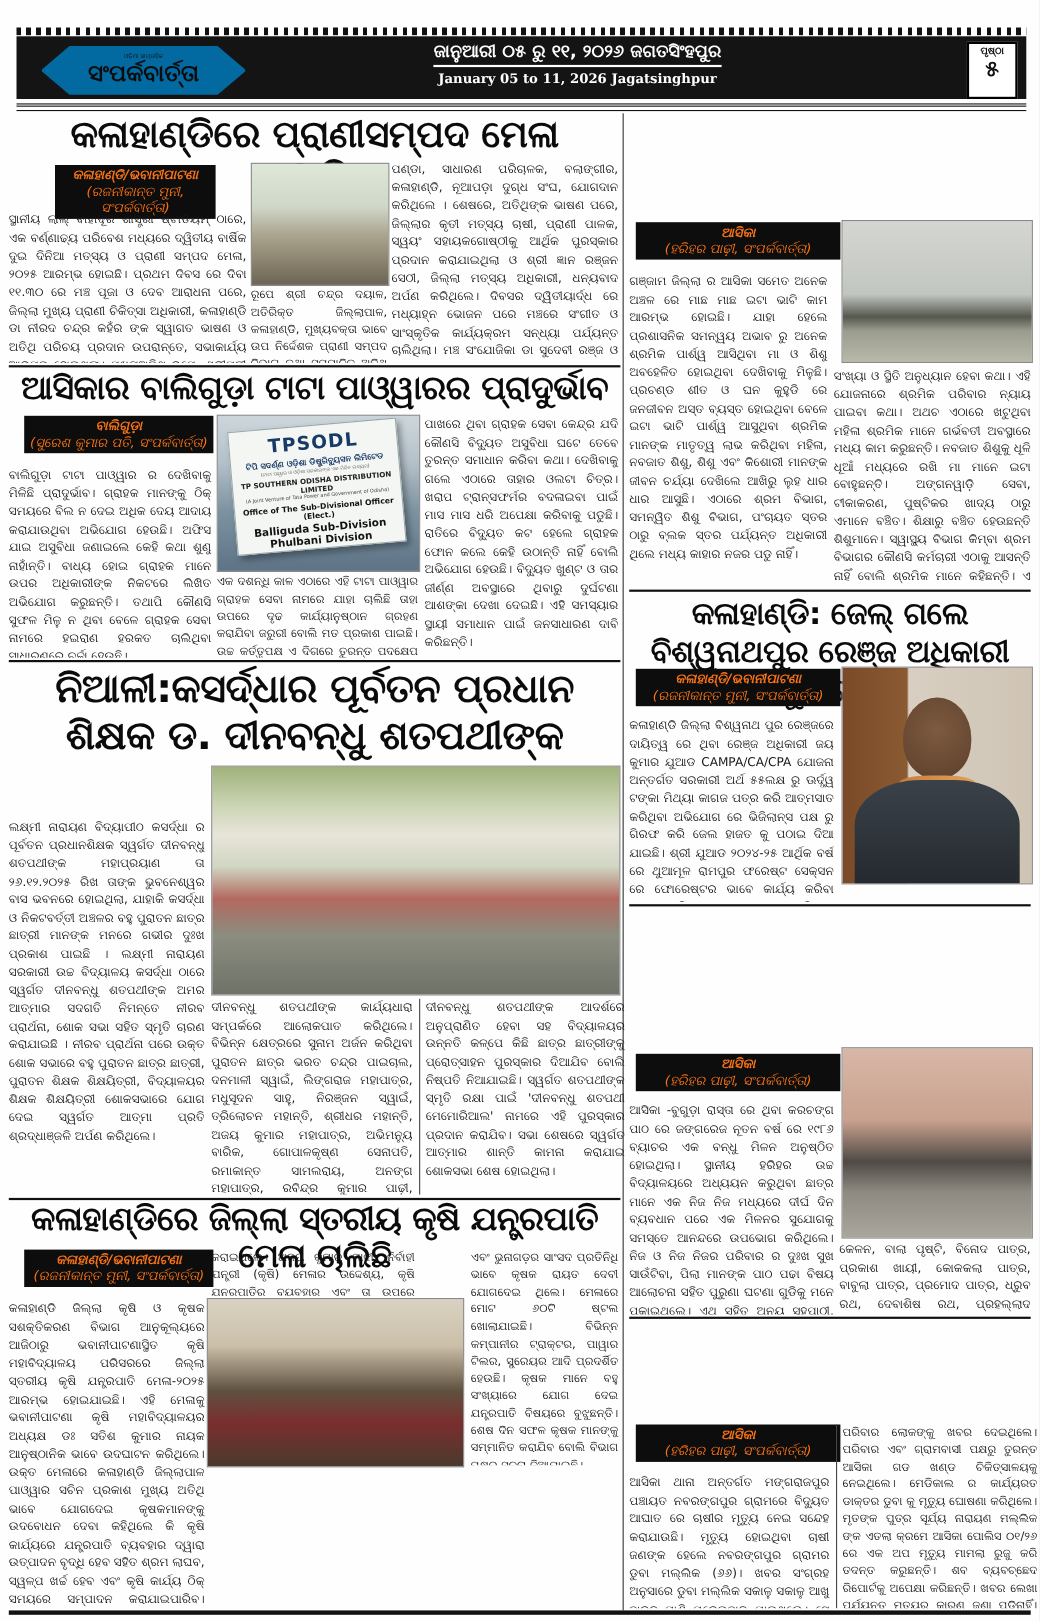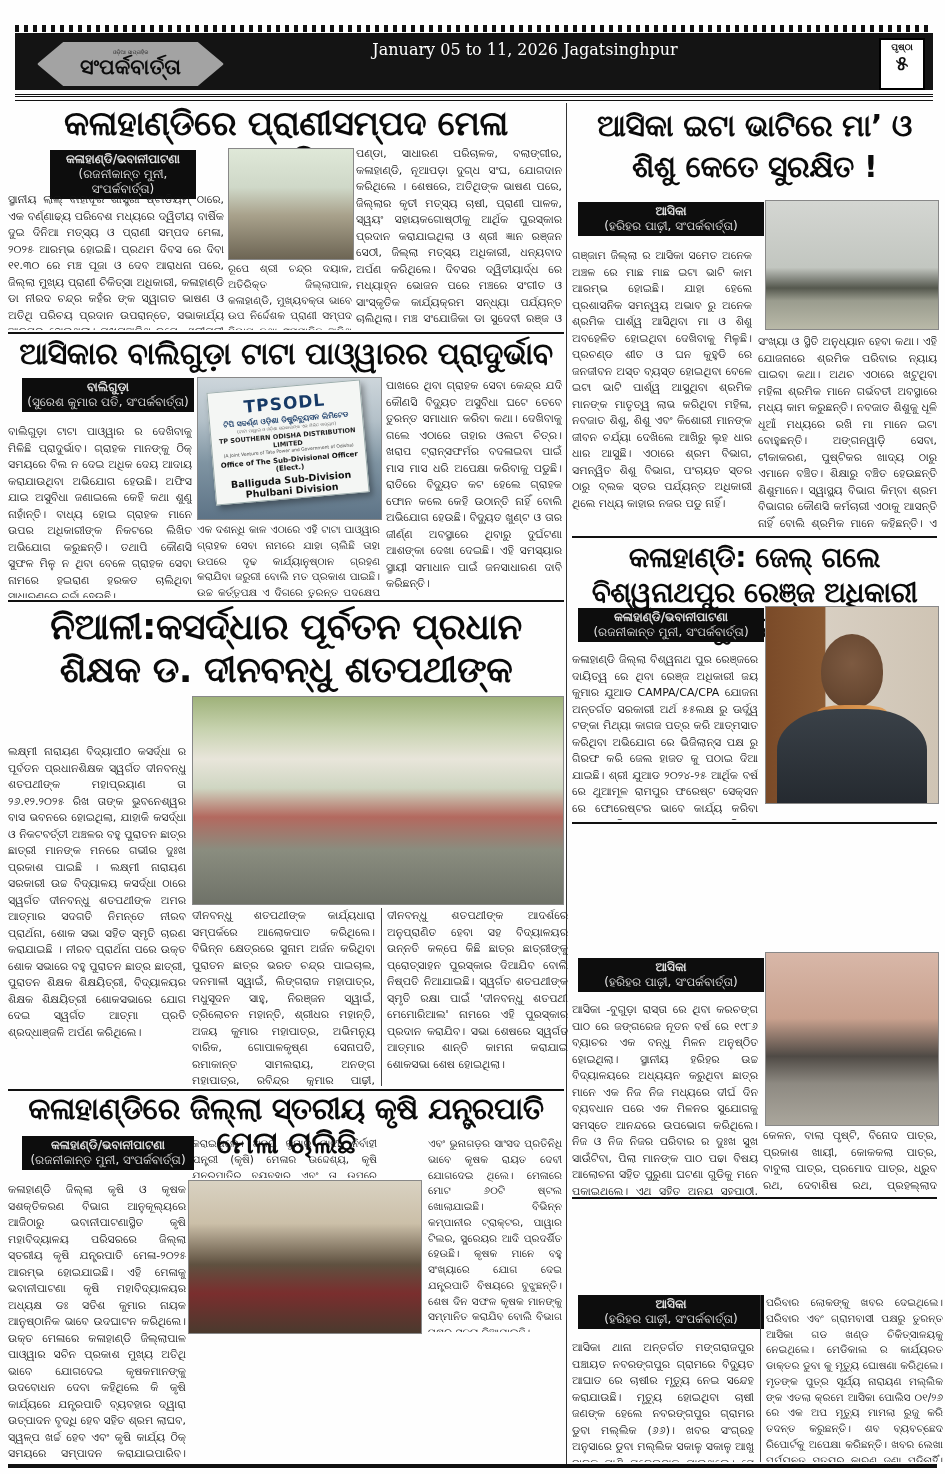--- a/index.html
+++ b/index.html
@@ -2,36 +2,36 @@
 <html><head>
 <meta charset="utf-8">
 <style>
   html,body{margin:0;padding:0;background:#e9e9e9;}
   .page{position:relative;width:945px;height:1474px;background:#fefefe;
         font-family:"DejaVu Sans",sans-serif;color:#111;overflow:hidden;}
   .abs{position:absolute;}
   
   .dotline{height:7px;background:repeating-linear-gradient(90deg,#111 0 4px,transparent 4px 9px);}
   .masthead{background:#141414;display:flex;align-items:center;}
-  .logo-diamond{position:absolute;left:22px;top:7px;width:185px;height:46px;background:#a3a3a3;
+  .logo-diamond{position:absolute;left:22px;top:7px;width:185px;height:46px;background:#0369a1;
       clip-path:polygon(0 50%,14% 4%,86% 4%,100% 50%,86% 96%,14% 96%);
       display:flex;flex-direction:column;align-items:center;justify-content:center;border:1px solid #000;}
   .logo-top{font-size:5.5px;color:#111;line-height:1;}
   .logo-main{font-size:21px;font-weight:bold;color:#0c0c0c;line-height:1.05;}
   .mast-date{position:absolute;left:300px;top:4px;width:420px;text-align:center;color:#fff;}
   .mast-date .od{font-size:16px;font-weight:bold;border-bottom:2px solid #fff;padding-bottom:3px;display:inline-block;}
-  .mast-date .en{font-size:16px;font-weight:normal;font-family:"DejaVu Serif",serif;margin-top:3px;}
+  .mast-date .en{font-size:12px;font-weight:bold;font-family:"DejaVu Serif",serif;margin-top:3px;}
   .pagebox{position:absolute;right:8px;top:5px;width:42px;height:48px;background:#fff;border:2px solid #000;
       box-shadow:0 0 0 2px #fff inset;text-align:center;}
   .pagebox .lbl{font-size:9px;font-weight:bold;margin-top:2px;}
   .pagebox .num{font-size:20px;font-weight:bold;line-height:1;}
   .dblrule{border-top:3px double #111;border-bottom:1px solid #111;height:3px;}
   
   .hl{font-weight:bold;color:#0b0b0b;text-align:center;line-height:1.12;letter-spacing:-0.5px;}
-  .byline{background:#0d0d0d;color:#e5e5e5;text-align:center;padding:2px 3px;}
+  .byline{background:#0d0d0d;color:#f97316;text-align:center;padding:2px 3px;font-style:italic;}
   .byline .b1{font-size:12px;font-weight:bold;line-height:1.25;}
   .byline .b2{font-size:12px;line-height:1.25;}
   .body{font-size:11px;line-height:1.5;text-align:justify;overflow:hidden;color:#161616;
         word-break:break-word;}
   .vline{width:0;border-left:1px solid #333;}
   .hline{height:0;border-top:2px solid #111;}
   .thick{border-top:4px solid #111;}
   .photo{overflow:hidden;border:1px solid #888;}
   
   .signwrap{background:linear-gradient(180deg,#cdd6db 0%,#b4c1c9 30%,#7f94a2 60%,#5d7386 100%);}
@@ -60,20 +60,21 @@
 
 <div class="page">
 
   <div class="abs dotline" style="left:15px;top:25px;width:918px;"></div>
   <div class="abs masthead" style="left:15px;top:33px;width:918px;height:57px;">
     <div class="logo-diamond">
       <div class="logo-top">ଓଡ଼ିଆ ସାପ୍ତାହିକ</div>
       <div class="logo-main">ସଂପର୍କବାର୍ତ୍ତା</div>
     </div>
     <div class="mast-date">
+      <div class="od">ଜାନୁଆରୀ ୦୫ ରୁ ୧୧, ୨୦୨୬ ଜଗତସିଂହପୁର</div>
       <div class="en">January 05 to 11,  2026  Jagatsinghpur</div>
     </div>
     <div class="pagebox">
       <div class="lbl">ପୃଷ୍ଠା</div>
       <div class="num">୫</div>
     </div>
   </div>
   <div class="abs dblrule" style="left:15px;top:94px;width:918px;"></div>
 
   <div class="abs vline" style="left:566px;top:103px;height:1361px;"></div>
@@ -122,21 +123,20 @@
   <div class="abs byline" style="left:22px;top:1136px;width:166px;">
     <div class="b1">କଳାହାଣ୍ଡି/ଭବାନୀପାଟଣା</div>
     <div class="b2">(ରଜନୀକାନ୍ତ ମୁନୀ, ସଂପର୍କବାର୍ତ୍ତା)</div>
   </div>
   <div class="abs body" style="left:8px;top:1182px;width:178px;height:280px;">କଳାହାଣ୍ଡି ଜିଲ୍ଲା କୃଷି ଓ କୃଷକ ସଶକ୍ତିକରଣ ବିଭାଗ ଆନୁକୂଲ୍ୟରେ ଆଜିଠାରୁ ଭବାନୀପାଟଣାସ୍ଥିତ କୃଷି ମହାବିଦ୍ୟାଳୟ ପରିସରରେ ଜିଲ୍ଲା ସ୍ତରୀୟ କୃଷି ଯନ୍ତ୍ରପାତି ମେଳା-୨୦୨୫ ଆରମ୍ଭ ହୋଇଯାଇଛି। ଏହି ମେଳାକୁ ଭବାନୀପାଟଣା କୃଷି ମହାବିଦ୍ୟାଳୟର ଅଧ୍ୟକ୍ଷ ଡଃ ସତିଶ କୁମାର ନାୟକ ଆନୁଷ୍ଠାନିକ ଭାବେ ଉଦଘାଟନ କରିଥିଲେ। ଉକ୍ତ ମେଳାରେ କଳାହାଣ୍ଡି ଜିଲ୍ଲାପାଳ ପାଓ୍ୱାର ସଚିନ ପ୍ରକାଶ ମୁଖ୍ୟ ଅତିଥି ଭାବେ ଯୋଗଦେଇ କୃଷକମାନଙ୍କୁ ଉଦବୋଧନ ଦେବା କହିଥିଲେ କି କୃଷି କାର୍ଯ୍ୟରେ ଯନ୍ତ୍ରପାତି ବ୍ୟବହାର ଦ୍ୱାରା ଉତ୍ପାଦନ ବୃଦ୍ଧି ହେବ ସହିତ ଶ୍ରମ ଲାଘବ, ସ୍ୱଳ୍ପ ଖର୍ଚ୍ଚ ହେବ ଏବଂ କୃଷି କାର୍ଯ୍ୟ ଠିକ୍ ସମୟରେ ସମ୍ପାଦନ କରାଯାଇପାରିବ। ଫସଲ ବିବିଧତା ଉପରେ ମଧ୍ୟ ସେ ଗୁରୁତ୍ୱାରୋପ କରିଥିଲେ। ଏହି ମେଳା ଜାନୁଆରୀ ୪ ରୁ ୬ ତାରିଖ, ୨୦୨୬ ପର୍ଯ୍ୟନ୍ତ ଚାଲିବ, ଯାହା ରାଜ୍ୟବାସୀଙ୍କ ଅବଗତି ପାଇଁ ଜଣାଇ ଦିଆଯାଇଛି।</div>
   <div class="abs body" style="left:192px;top:1136px;width:185px;height:42px;font-size:10.5px;">କରାଇଥିଲେ। ଅଜୟ କୁମାର ମାଝୀ, ନିର୍ବାହୀ ଯନ୍ତ୍ରୀ (କୃଷି) ମେଳାର ଉଦ୍ଦେଶ୍ୟ, କୃଷି ଯନ୍ତ୍ରପାତିର ବ୍ୟବହାର ଏବଂ ତା ଉପରେ ମିଳୁଥିବା ସରକାରୀ ରିହାତି</div>
   <div class="abs photo" style="left:188px;top:1180px;width:232px;height:152px;background:linear-gradient(180deg,#d9d2c2 0%,#cbbfa8 28%,#5f5140 55%,#7a2e2e 74%,#4a3a2e 100%);"></div>
   <div class="abs body" style="left:428px;top:1136px;width:134px;height:196px;font-size:10.5px;">ଏବଂ ଭୁନାଗଡ଼ର ସାଂସଦ ପ୍ରତିନିଧି ଭାବେ କୃଷକ ରାୟତ ଦେବୀ ଯୋଗଦେଇ ଥିଲେ। ମେଳାରେ ମୋଟ ୬୦ଟି ଷ୍ଟଲ ଖୋଲାଯାଇଛି। ବିଭିନ୍ନ କମ୍ପାନୀର ଟ୍ରାକ୍ଟର, ପାୱାର ଟିଲର, ସ୍ପ୍ରେୟର ଆଦି ପ୍ରଦର୍ଶିତ ହେଉଛି। କୃଷକ ମାନେ ବହୁ ସଂଖ୍ୟାରେ ଯୋଗ ଦେଇ ଯନ୍ତ୍ରପାତି ବିଷୟରେ ବୁଝୁଛନ୍ତି। ଶେଷ ଦିନ ସଫଳ କୃଷକ ମାନଙ୍କୁ ସମ୍ମାନିତ କରାଯିବ ବୋଲି ବିଭାଗ ପକ୍ଷରୁ ସୂଚନା ଦିଆଯାଇଛି।</div>
   <div class="abs thick" style="left:8px;top:1464px;width:929px;"></div>
 
-  <div class="abs hl" style="left:572px;top:106px;width:365px;font-size:30px;line-height:1.35;">ଆସିକା ଇଟା ଭାଟିରେ ମା’ ଓ ଶିଶୁ କେତେ ସୁରକ୍ଷିତ !</div>
   <div class="abs byline" style="left:578px;top:202px;width:180px;">
     <div class="b1">ଆସିକା</div>
     <div class="b2">(ହରିହର ପାଢ଼ୀ, ସଂପର୍କବାର୍ତ୍ତା)</div>
   </div>
   <div class="abs photo" style="left:765px;top:200px;width:172px;height:128px;background:linear-gradient(180deg,#d4d6d2 0%,#c2c6c0 52%,#55584e 68%,#9a9c8e 78%,#b9b9a8 100%);"></div>
   <div class="abs body" style="left:572px;top:248px;width:180px;height:285px;">ଗଞ୍ଜାମ ଜିଲ୍ଲା ର ଆସିକା ସମେତ ଅନେକ ଅଞ୍ଚଳ ରେ ମାଛ ମାଛ ଇଟା ଭାଟି କାମ ଆରମ୍ଭ ହୋଇଛି। ଯାହା ହେଲେ ପ୍ରଶାସନିକ ସମନ୍ୱୟ ଅଭାବ ରୁ ଅନେକ ଶ୍ରମିକ ପାର୍ଶ୍ୱ ଆସିଥିବା ମା ଓ ଶିଶୁ ଅବହେଳିତ ହୋଇଥିବା ଦେଖିବାକୁ ମିଳୁଛି। ପ୍ରଚଣ୍ଡ ଶୀତ ଓ ଘନ କୁହୁଡି ରେ ଜନଜୀବନ ଅସ୍ତ ବ୍ୟସ୍ତ ହୋଇଥିବା ବେଳେ ଇଟା ଭାଟି ପାର୍ଶ୍ୱ ଆସୁଥିବା ଶ୍ରମିକ ମାନଙ୍କ ମାତୃତ୍ୱ ଲାଭ କରିଥିବା ମହିଳା, ନବଜାତ ଶିଶୁ, ଶିଶୁ ଏବଂ କିଶୋରୀ ମାନଙ୍କ ଜୀବନ ଚର୍ଯ୍ୟା ଦେଖିଲେ ଆଖିରୁ ଲୁହ ଧାର ଧାର ଆସୁଛି। ଏଠାରେ ଶ୍ରମ ବିଭାଗ, ସମନ୍ୱିତ ଶିଶୁ ବିଭାଗ, ପଂଚାୟତ ସ୍ତର ଠାରୁ ବ୍ଲକ ସ୍ତର ପର୍ଯ୍ୟନ୍ତ ଅଧିକାରୀ ଥିଲେ ମଧ୍ୟ କାହାର ନଜର ପଡୁ ନାହିଁ।</div>
   <div class="abs body" style="left:758px;top:334px;width:179px;height:199px;">ସଂଖ୍ୟା ଓ ସ୍ଥିତି ଅନୁଧ୍ୟାନ ହେବା କଥା। ଏହି ଯୋଜନାରେ ଶ୍ରମିକ ପରିବାର ନ୍ୟାୟ ପାଇବା କଥା। ଅଥଚ ଏଠାରେ ଖଟୁଥିବା ମହିଳା ଶ୍ରମିକ ମାନେ ଗର୍ଭବତୀ ଅବସ୍ଥାରେ ମଧ୍ୟ କାମ କରୁଛନ୍ତି। ନବଜାତ ଶିଶୁକୁ ଧୂଳି ଧୂଆଁ ମଧ୍ୟରେ ରଖି ମା ମାନେ ଇଟା ବୋହୁଛନ୍ତି। ଅଙ୍ଗନୱାଡ଼ି ସେବା, ଟୀକାକରଣ, ପୁଷ୍ଟିକର ଖାଦ୍ୟ ଠାରୁ ଏମାନେ ବଞ୍ଚିତ। ଶିକ୍ଷାରୁ ବଞ୍ଚିତ ହେଉଛନ୍ତି ଶିଶୁମାନେ। ସ୍ୱାସ୍ଥ୍ୟ ବିଭାଗ କିମ୍ବା ଶ୍ରମ ବିଭାଗର କୌଣସି କର୍ମଚାରୀ ଏଠାକୁ ଆସନ୍ତି ନାହିଁ ବୋଲି ଶ୍ରମିକ ମାନେ କହିଛନ୍ତି। ଏ ଦିଗରେ ଜିଲ୍ଲା ପ୍ରଶାସନ ତୁରନ୍ତ ଦୃଷ୍ଟି ଦେବାକୁ ସଚେତନ ମହଲରେ ଦାବି ହେଉଛି। ଅନ୍ୟଥା ଏହି ମା ଓ ଶିଶୁ ମାନଙ୍କ ଭବିଷ୍ୟତ ଅନ୍ଧାରକୁ ଠେଲି ହୋଇଯିବ। ଆଗାମୀ ଦିନରେ କର୍ତ୍ତୃପକ୍ଷ କି ପଦକ୍ଷେପ ନିଅନ୍ତି ତାହା ଦେଖିବାକୁ ବାକି ରହିଲା। ଶ୍ରମିକ ମାନଙ୍କ କର୍ମ ମାନେ ପ୍ରଶ୍ନ କରୁଛନ୍ତି।</div>
   <div class="abs hline" style="left:572px;top:536px;width:365px;"></div>
 
   <div class="abs hl" style="left:572px;top:540px;width:365px;font-size:28px;line-height:1.25;">କଳାହାଣ୍ଡି: ଜେଲ୍ ଗଲେ ବିଶ୍ୱନାଥପୁର ରେଞ୍ଜ ଅଧିକାରୀ ଜୟ କୁମାର ଯୁଆଡ</div>

